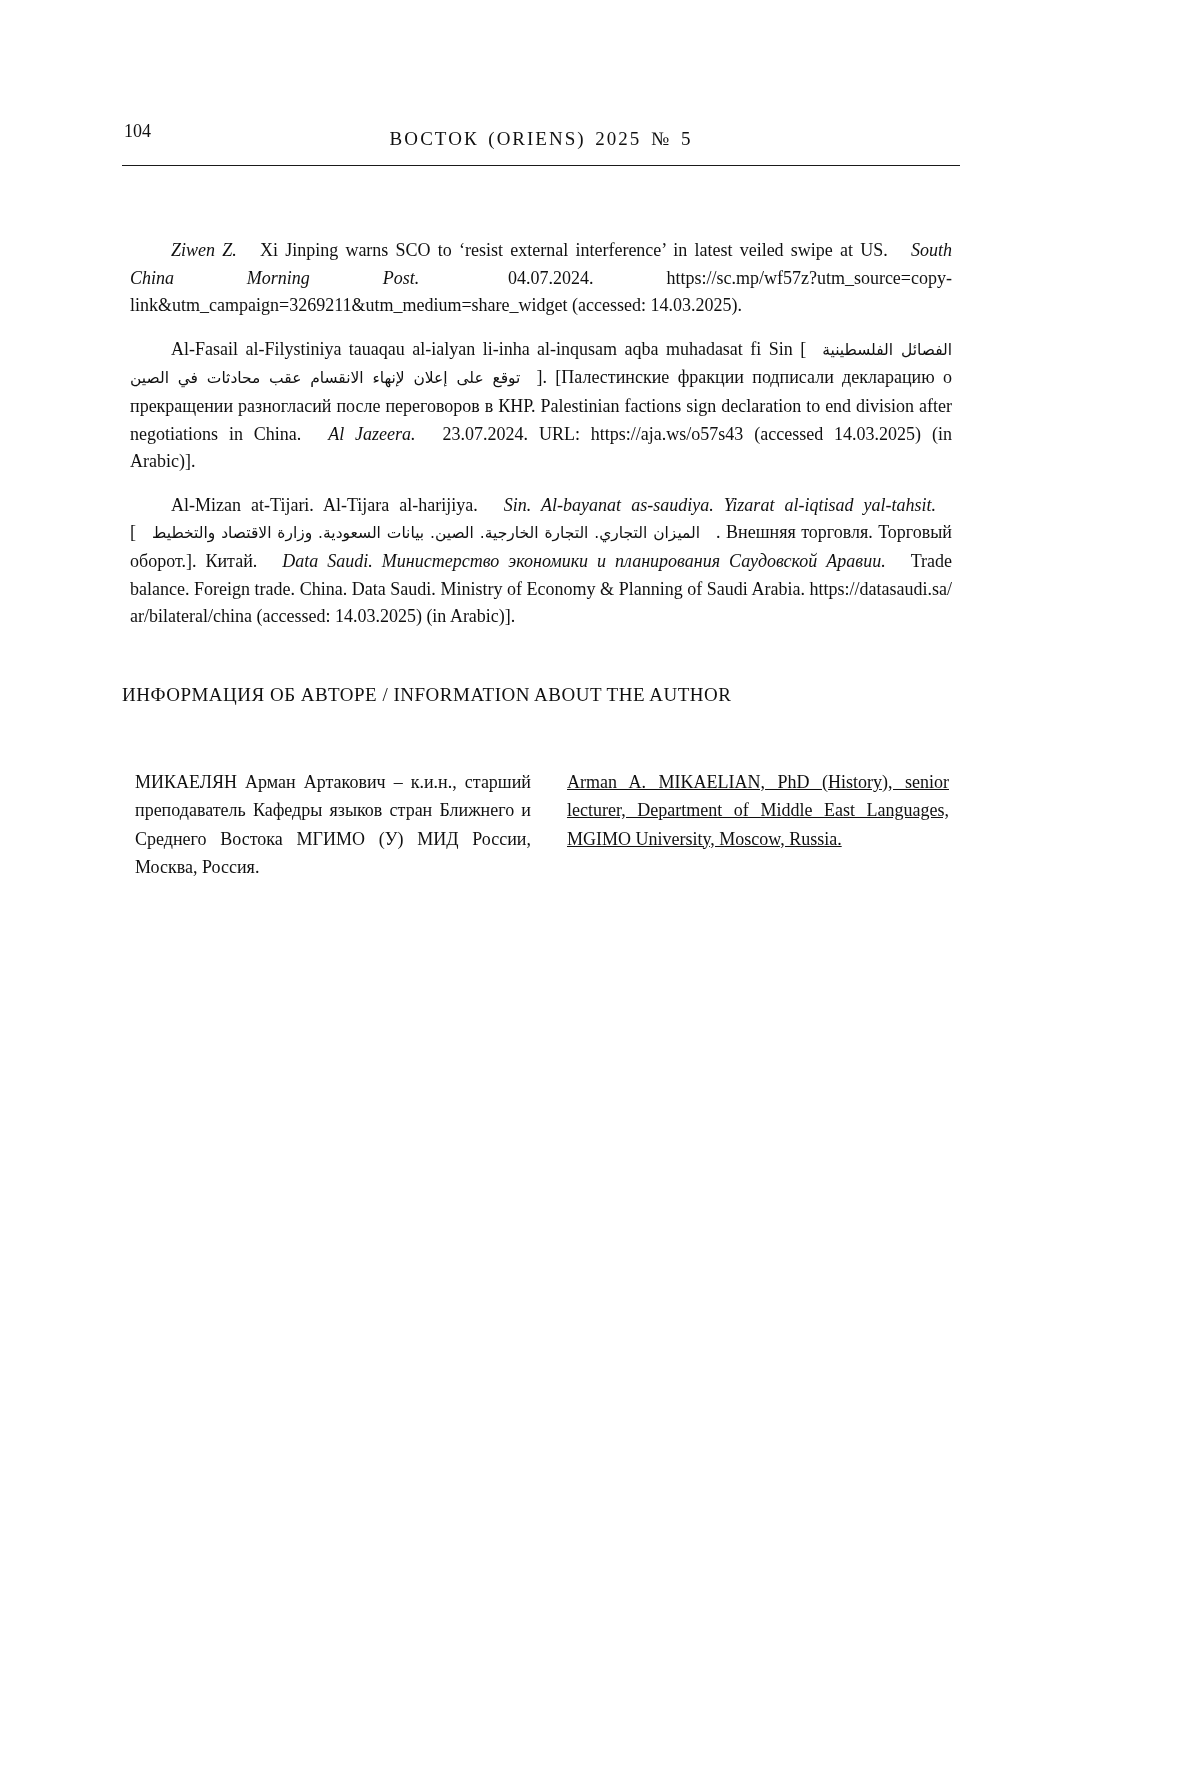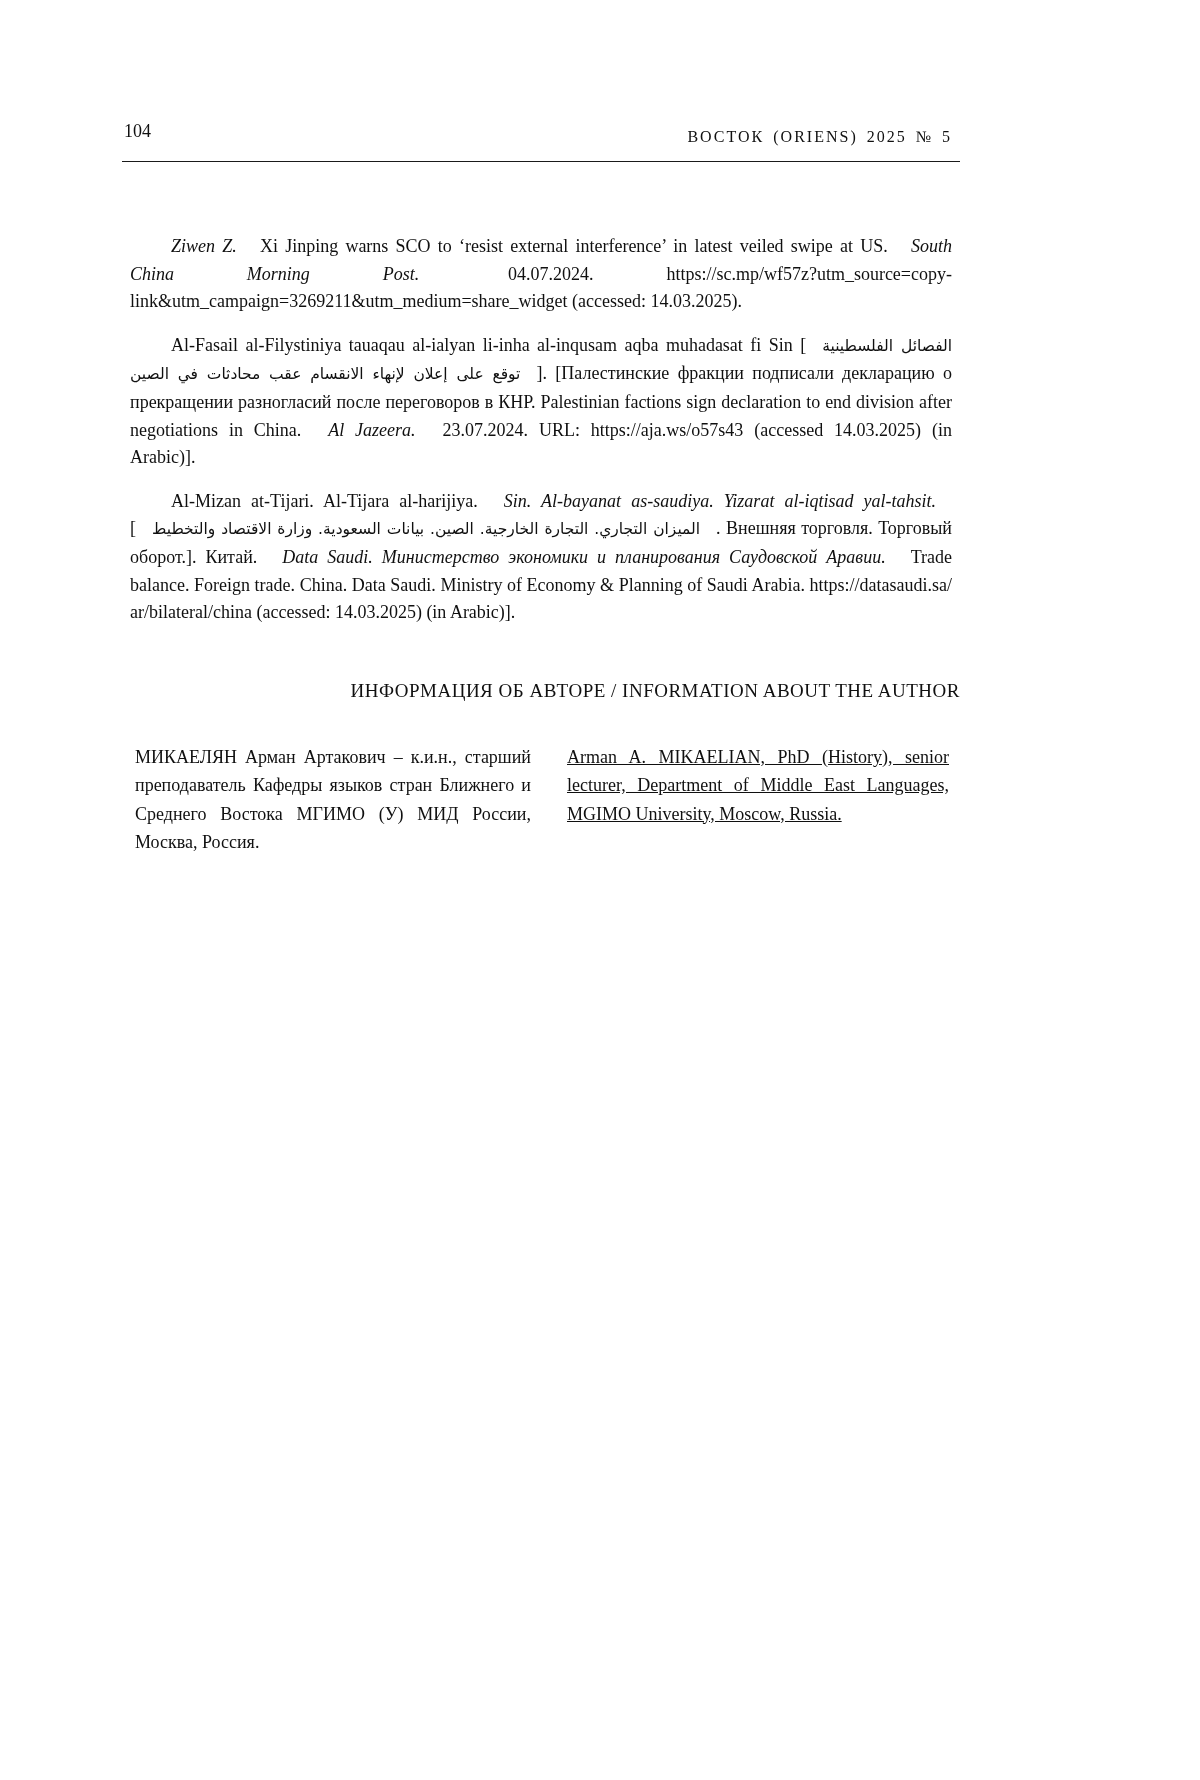--- a/index.html
+++ b/index.html
@@ -24,22 +24,22 @@
     width: 870px;
   }
   .header { position: relative; }
   .page-num {
     position: absolute;
     left: 2px;
     top: 1px;
     font-size: 18px;
   }
   .journal-title {
-    text-align: right;
-    font-size: 16px;
+    text-align: center;
+    font-size: 19px;
     letter-spacing: 2px;
     word-spacing: 3px;
   }
   .rule {
     border-top: 1.4px solid #1a1a1a;
     margin-top: 7px;
   }
   .refs { margin-top: 31px; }
   .ref {
     font-size: 18px;
@@ -47,28 +47,28 @@
     text-align: justify;
     text-indent: 33px;
   }
   .it { font-style: italic; }
   .ar {
     font-family: "DejaVu Sans", sans-serif;
     font-size: 15.5px;
   }
   .section-heading {
     margin-top: 29px;
-    text-align: right;
+    text-align: left;
     font-size: 19px;
     font-weight: normal;
     letter-spacing: 0.5px;
   }
   .author-block {
     display: flex;
-    margin-top: 17px;
+    margin-top: 38px;
     padding-left: 13px;
     gap: 20px;
   }
   .author-col {
     font-size: 18px;
     line-height: 28.4px;
     text-align: justify;
   }
   .author-left { width: 412px; }
   .author-right { width: 398px; text-decoration: underline; }

